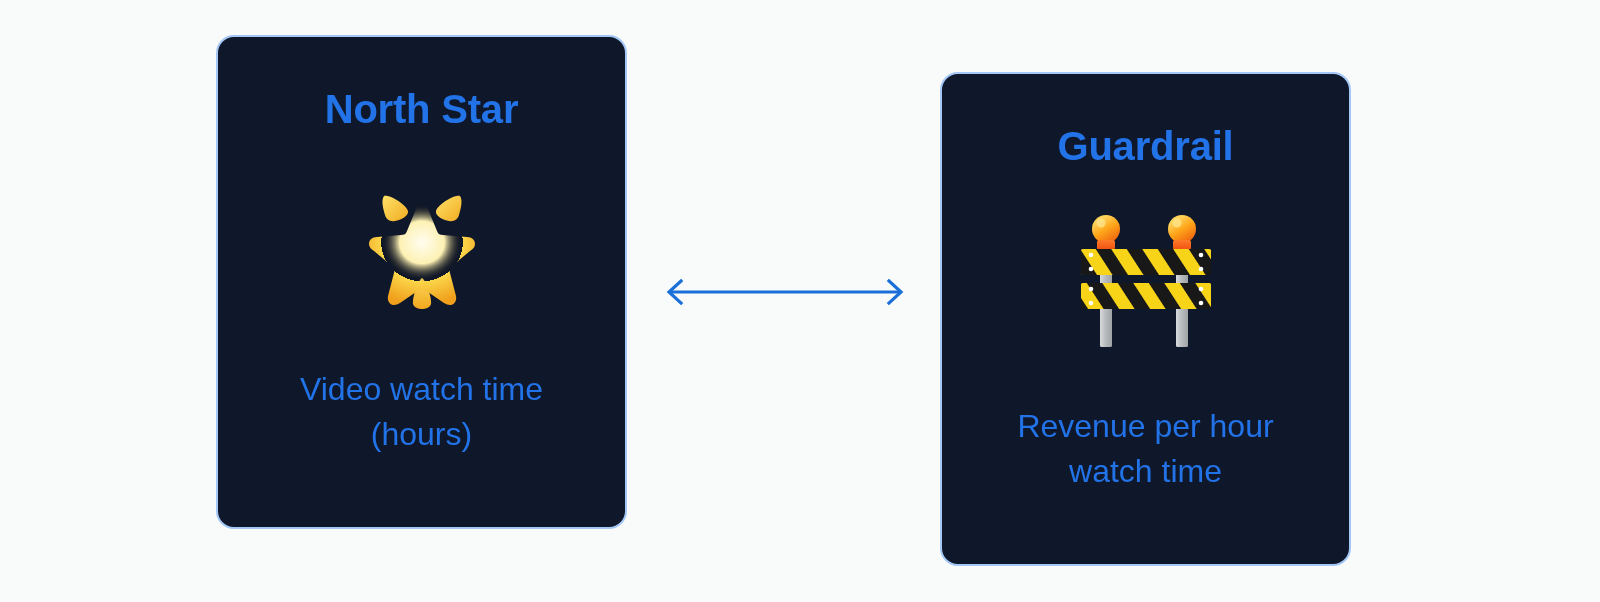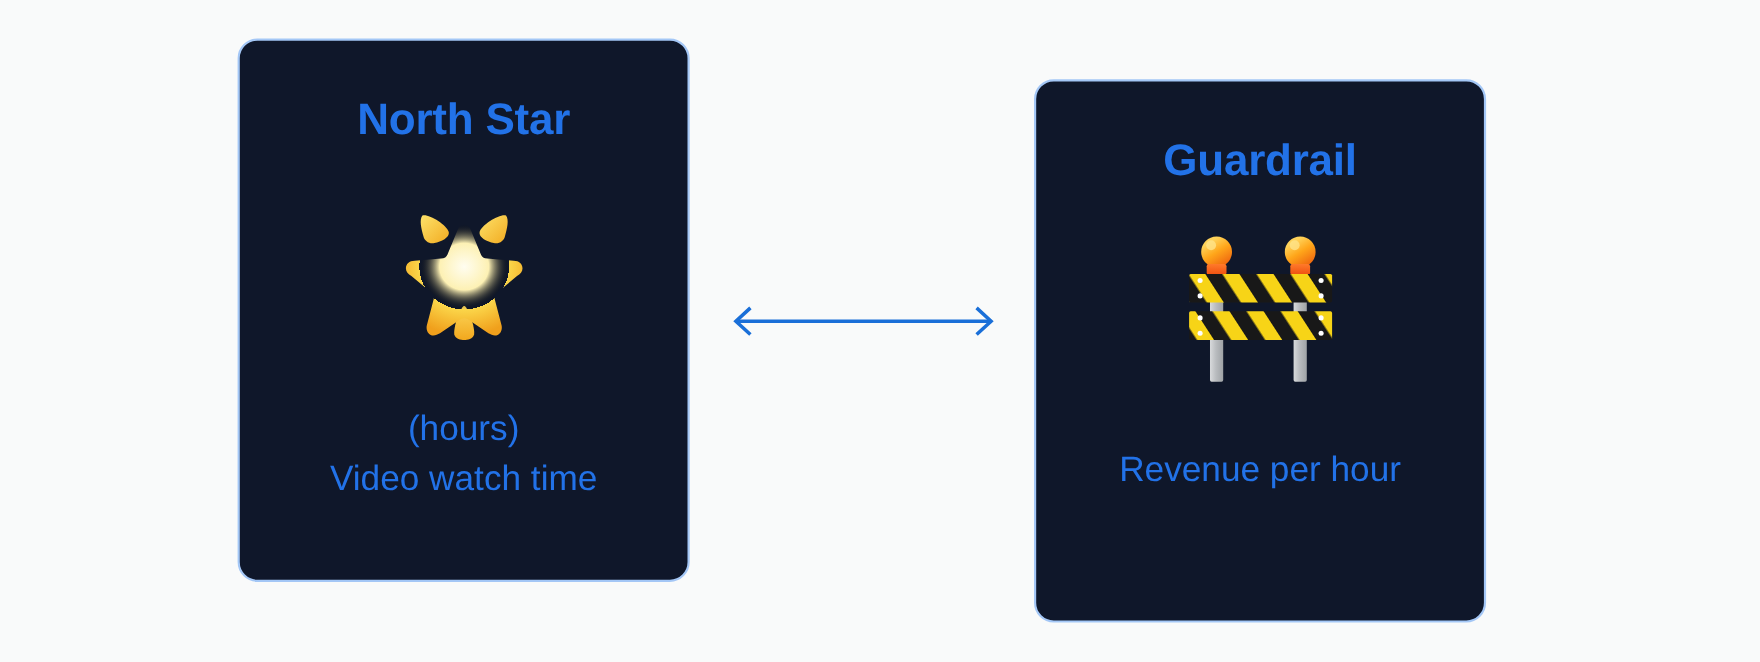--- a/index.html
+++ b/index.html
@@ -136,22 +136,22 @@
                  C20 75 18 73 18 70
                  C18 66 21 63 26 63
                  L50 61
                  C53 61 55 60 56 57
                  L65 35
                  C66 32 68 30 71 30 Z" fill="url(#starBody)"></path>
       </svg>
     </div>
 
     <div class="card-desc">
+      <div>Video watch time</div>
       <div>(hours)</div>
-      <div>Video watch time</div>
     </div>
   </div>
 
   <div class="connector">
     <svg width="250" height="48" viewBox="0 0 250 48">
       <line x1="10" y1="24" x2="240" y2="24" stroke="#1a6fd8" stroke-width="3.2"></line>
       <polyline points="21,13 9,24 21,35" fill="none" stroke="#1a6fd8" stroke-width="3.2" stroke-linecap="square" stroke-linejoin="miter"></polyline>
       <polyline points="229,13 241,24 229,35" fill="none" stroke="#1a6fd8" stroke-width="3.2" stroke-linecap="square" stroke-linejoin="miter"></polyline>
     </svg>
   </div>
@@ -209,16 +209,17 @@
           <circle cx="20" cy="78" r="2.3" fill="#ffffff"></circle>
           <circle cx="20" cy="92" r="2.3" fill="#ffffff"></circle>
           <circle cx="130" cy="78" r="2.3" fill="#ffffff"></circle>
           <circle cx="130" cy="92" r="2.3" fill="#ffffff"></circle>
         </g>
       </svg>
     </div>
 
     <div class="card-desc">
       <div>Revenue per hour</div>
+      <div>watch time</div>
     </div>
   </div>
 
 </div>
 
 </body></html>

